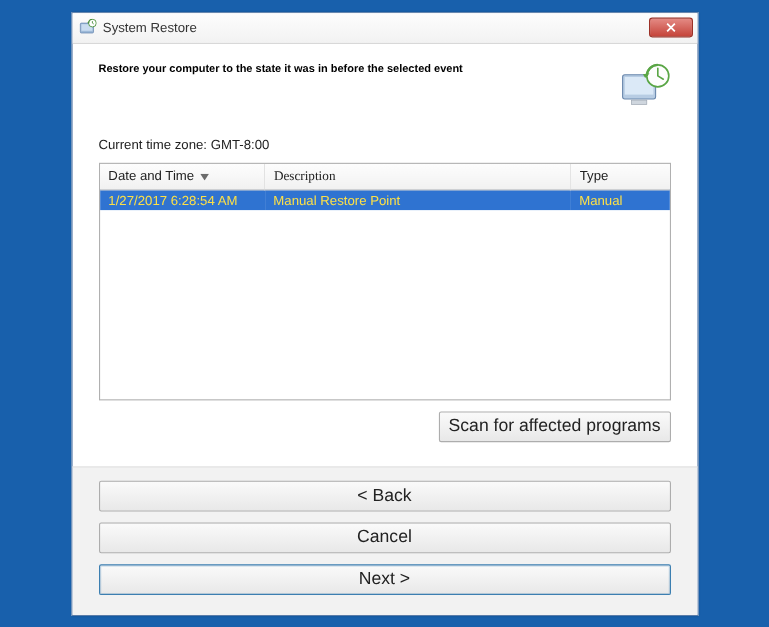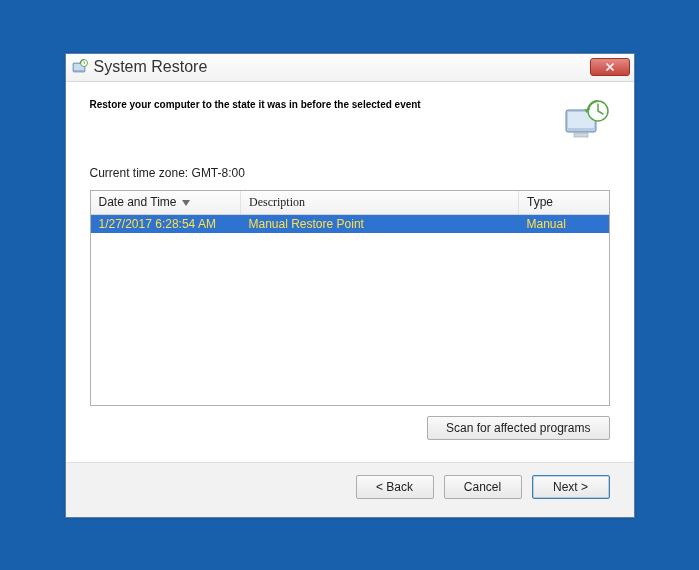--- a/index.html
+++ b/index.html
@@ -29,21 +29,21 @@
     }
     .titlebar .app-icon {
       width: 16px; height: 16px;
       margin-right: 6px;
       display: flex; align-items: center; justify-content: center;
     }
     .titlebar .app-icon svg { width: 16px; height: 16px; }
     .titlebar .title {
       flex: 1;
       color: #333;
-      font-size: 16px;
+      font-size: 12px;
     }
     .close-btn {
       width: 40px; height: 18px;
       background: linear-gradient(#e48a84, #c5443a);
       border: 1px solid #9c3127;
       border-radius: 3px;
       display: flex; align-items: center; justify-content: center;
       cursor: pointer;
     }
     .close-btn svg { width: 10px; height: 10px; }
@@ -114,41 +114,42 @@
 
     .scan-row {
       margin-top: 10px;
       display: flex;
       justify-content: flex-end;
     }
     .btn {
       background: linear-gradient(#fafafa, #e8e8e8);
       border: 1px solid #adadad;
       border-radius: 2px;
-      padding: 4px 18px;
-      font-size: 12px;
+      padding: 4px 8px;
+      font-size: 16px;
       color: #222;
       cursor: pointer;
       min-width: 78px;
       text-align: center;
     }
     .btn.scan { min-width: 160px; }
     .btn.primary {
       border-color: #3c7fb1;
       box-shadow: 0 0 0 1px rgba(60,127,177,0.3) inset;
     }
 
     .footer {
       margin-top: 22px;
       border-top: 1px solid #dfdfdf;
       background: #f2f2f2;
       padding: 12px 24px 18px 24px;
       display: flex;
       justify-content: flex-end;
       gap: 10px;
+      flex-direction: column;
     }
   </style>
 </head>
 <body>
 
 <div class="window">
 
   <div class="titlebar">
     <span class="app-icon">
       <svg viewBox="0 0 16 16">

